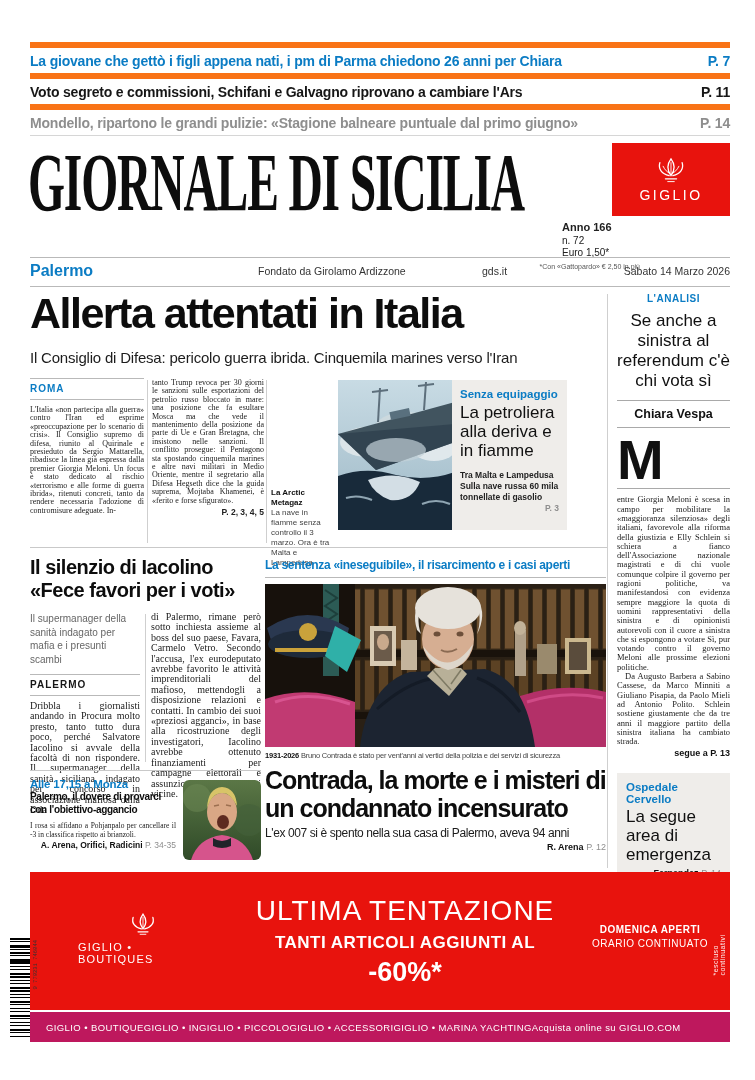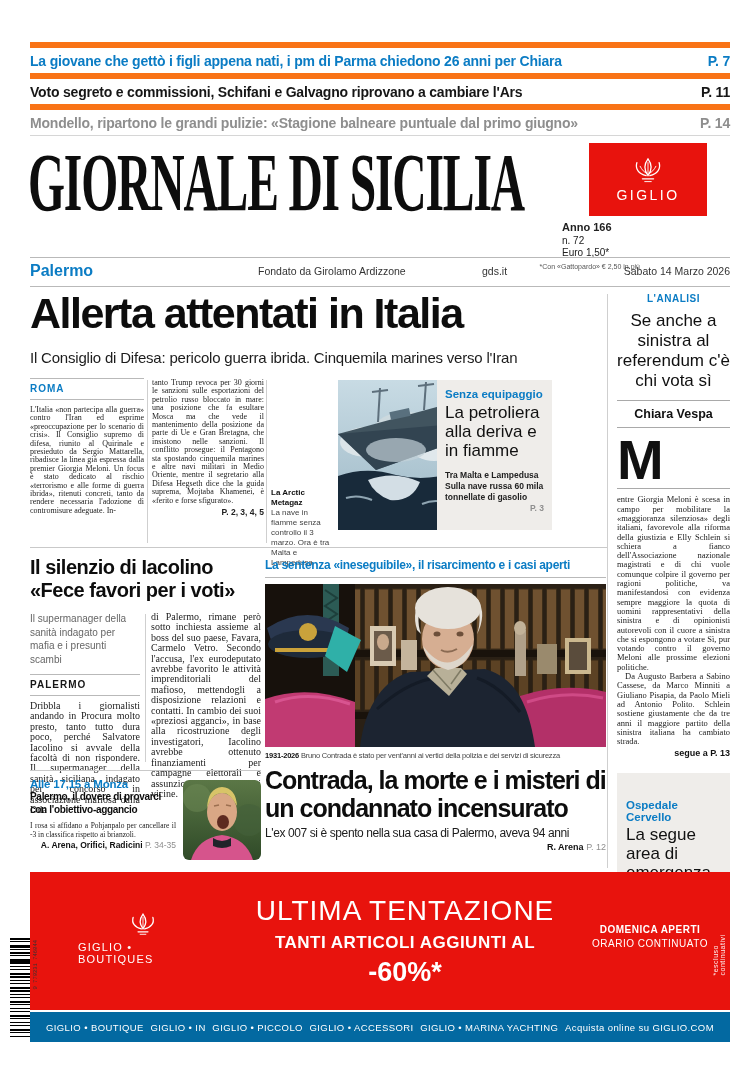--- a/index.html
+++ b/index.html
@@ -94,22 +94,22 @@
   .ad-title{font-size:28px;letter-spacing:1px;font-weight:400;}
   .ad-line2{font-size:17px;font-weight:bold;letter-spacing:.5px;margin-top:6px;}
   .ad-disc{font-size:27px;font-weight:bold;margin-top:4px;}
   .ad-right{position:absolute;left:545px;top:52px;width:150px;text-align:center;}
   .ad-r1{font-size:10px;font-weight:bold;letter-spacing:.5px;}
   .ad-r2{font-size:10px;letter-spacing:.5px;margin-top:3px;}
   .ad-side{position:absolute;right:4px;top:50%;transform:translateY(-50%) rotate(180deg);
     writing-mode:vertical-rl;font-size:7px;letter-spacing:.5px;opacity:.95;}
 
   
-  .fbar{background:#0369a1;color:#fff;display:flex;align-items:center;
-    justify-content:space-between;padding:0 16px;font-size:9.5px;letter-spacing:.4px;}
+  .fbar{background:#be185d;color:#fff;display:flex;align-items:center;
+    padding:0 16px;font-size:9.5px;letter-spacing:.4px;}
 
   
   .barcode{background:repeating-linear-gradient(to bottom,
       #000 0 1.5px,#fff 1.5px 3px,#000 3px 4px,#fff 4px 7px,
       #000 7px 9.5px,#fff 9.5px 10.5px,#000 10.5px 11.5px,#fff 11.5px 14px);}
   .barcode-digits{position:absolute;left:32px;top:940px;writing-mode:vertical-rl;
     transform:rotate(180deg);font-family:"Liberation Mono",monospace;font-size:5.5px;color:#333;}
   img,svg{display:block;}
 </style>
 </head>
@@ -129,21 +129,21 @@
     <div class="teaser-row t-gray">
       <span>Mondello, ripartono le grandi pulizie: «Stagione balneare puntuale dal primo giugno»</span>
       <span>P. 14</span>
     </div>
   </div>
 
   <div class="abs" style="top:142px;left:28px;width:580px;height:72px;">
     <span class="mast-title" style="display:inline-block;">GIORNALE DI SICILIA</span>
   </div>
 
-  <div class="abs giglio-box" style="top:143px;left:589px;width:118px;height:73px;">
+  <div class="abs giglio-box" style="top:143px;left:612px;width:118px;height:73px;">
     <span>
       <svg width="34" height="26" viewBox="0 0 34 28" fill="none" stroke="#fff" stroke-linecap="round">
         <path d="M17 2 C12.5 8 12.5 14 17 20 C21.5 14 21.5 8 17 2 Z" stroke-width="1.4"></path>
         <path d="M17 6 V18" stroke-width="1"></path>
         <path d="M5 6 C3 13 7 18 15 20" stroke-width="1.4"></path>
         <path d="M29 6 C31 13 27 18 19 20" stroke-width="1.4"></path>
         <path d="M8.5 10 C10.5 14 13 16.5 15.5 17.5" stroke-width="1"></path>
         <path d="M25.5 10 C23.5 14 21 16.5 18.5 17.5" stroke-width="1"></path>
         <path d="M11 23.5 H23" stroke-width="1.4"></path>
         <path d="M13.5 26.5 H20.5" stroke-width="1"></path>
@@ -206,21 +206,21 @@
       <line x1="86" y1="30" x2="88" y2="2" stroke="#5d6f7c" stroke-width="2"></line>
       <line x1="80" y1="6" x2="96" y2="4" stroke="#5d6f7c" stroke-width="2"></line>
       <ellipse cx="58" cy="70" rx="30" ry="12" fill="#c3d2d8" opacity=".7"></ellipse>
       <path d="M0,96 Q28,86 58,95 Q88,102 117,92 L117,150 L0,150 Z" fill="#182a3a"></path>
       <path d="M30,100 Q56,90 82,102 Q74,122 52,120 Q36,114 30,100 Z" fill="#dde8ee" opacity=".95"></path>
       <path d="M8,118 Q20,114 34,120" stroke="#8fa5b2" stroke-width="2" fill="none"></path>
       <path d="M84,124 Q98,118 112,124" stroke="#8fa5b2" stroke-width="2" fill="none"></path>
     </svg>
   </div>
 
-  <div class="abs graybox" style="top:380px;left:437px;width:99px;height:136px;">
+  <div class="abs graybox" style="top:380px;left:452px;width:99px;height:136px;">
     <div class="kicker" style="font-size:11.5px;letter-spacing:0;">Senza equipaggio</div>
     <div class="gb-title">La petroliera alla deriva e in fiamme</div>
     <div class="gb-text">Tra Malta e Lampedusa Sulla nave russa 60 mila tonnellate di gasolio</div>
     <div class="gb-page">P. 3</div>
   </div>
 
   <div class="hr" style="top:547px;left:30px;width:577px;"></div>
 
   <div class="abs" style="top:556px;left:30px;width:231px;">
     <div class="h2">Il silenzio di Iacolino «Fece favori per i voti»</div>
@@ -346,21 +346,21 @@
     <div class="an-rule"></div>
     <div class="an-author">Chiara Vespa</div>
     <div style="border-top:1px solid #a9a9a9;"></div>
     <div class="an-drop">M</div>
     <div style="border-top:1px solid #a9a9a9;"></div>
     <div class="an-body">entre Giorgia Meloni è scesa in campo per mobilitare la «maggioranza silenziosa» degli italiani, favorevole alla riforma della giustizia e Elly Schlein si schiera a fianco dell'Associazione nazionale magistrati e di chi vuole comunque colpire il governo per ragioni politiche, va manifestandosi con evidenza sempre maggiore la quota di uomini rappresentativi della sinistra e di opinionisti autorevoli con il cuore a sinistra che si espongono a votare Sì, pur votando contro il governo Meloni alle prossime elezioni politiche.</div>
     <div class="an-body">Da Augusto Barbera a Sabino Cassese, da Marco Minniti a Giuliano Pisapia, da Paolo Mieli ad Antonio Polito. Schlein sostiene giustamente che da tre anni il maggiore partito della sinistra italiana ha cambiato strada.</div>
     <div class="segue">segue a P. 13</div>
 
     <div class="cerv">
-      <div class="kicker" style="font-size:11.5px;letter-spacing:0;margin-top:18px;">Ospedale Cervello</div>
+      <div class="kicker" style="font-size:11.5px;letter-spacing:0;">Ospedale Cervello</div>
       <div class="c-title">La segue area di emergenza</div>
       <div class="byline">
         <span class="name">Fernandez</span>
         <span class="pg">P. 14</span>
       </div>
     </div>
   </div>
 
   <div class="abs ad" style="top:872px;left:30px;width:700px;height:138px;">
     <div class="ad-brand">

